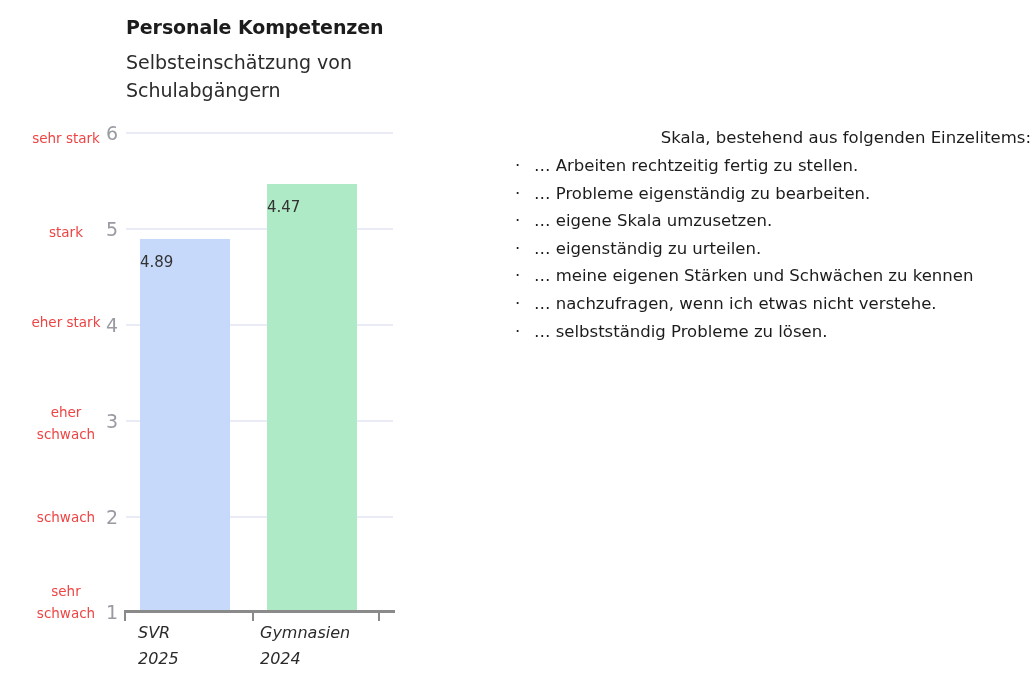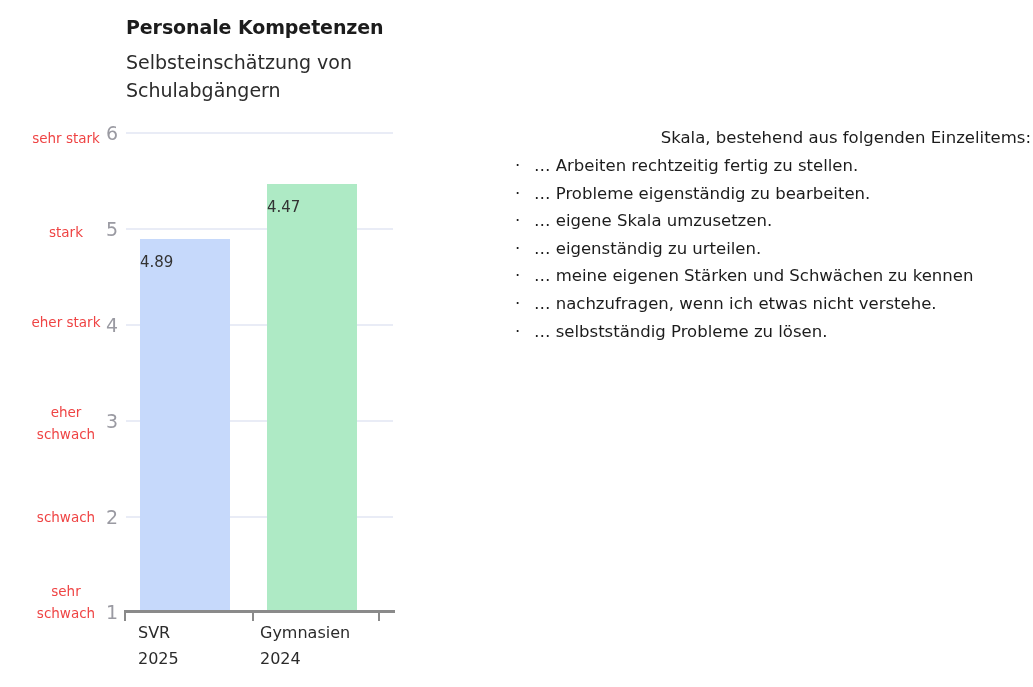--- a/index.html
+++ b/index.html
@@ -111,20 +111,21 @@
     background: #8a8a8a;
   }
 
   .cat-label {
     position: absolute;
     top: 620px;
     font-size: 16px;
     color: #2b2b2b;
     line-height: 26px;
     white-space: pre-line;
+    font-style: italic;
   }
 
   
   #notes {
     position: absolute;
     left: 491px;
     top: 124px;
     width: 540px;
   }
   #notes-head {

